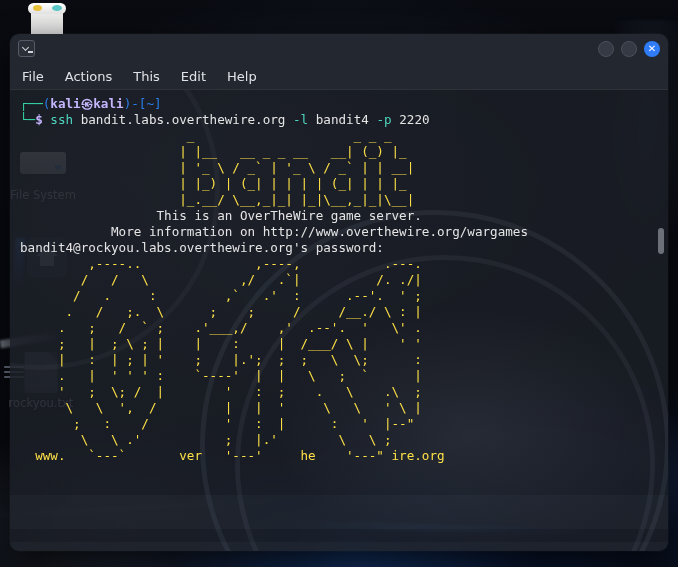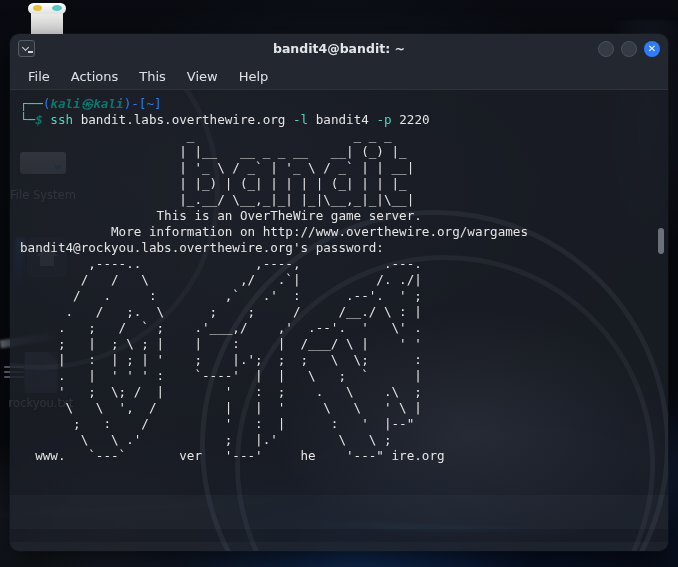--- a/index.html
+++ b/index.html
@@ -202,21 +202,21 @@
     line-height: 16px;
     text-align: center;
     font-family: "DejaVu Sans", sans-serif;
   }
 
   .menubar {
     height: 27px;
     background: #232830;
     display: flex;
     align-items: center;
-    padding-left: 18px;
+    padding-left: 12px;
     gap: 21px;
     border-bottom: 1px solid #2d323b;
   }
   .menubar .mi {
     color: #dfe2e7;
     font-size: 13px;
     font-family: "DejaVu Sans", sans-serif;
   }
 
   .term-body {
@@ -257,25 +257,25 @@
     padding: 6px 10px 0 10px;
     color: #d7dae0;
     font-family: "DejaVu Sans Mono", monospace;
     font-size: 12.6px;
     line-height: 16px;
     white-space: pre;
     z-index: 1;
   }
 
   .c-green  { color: #35d7a4; }
-  .c-blue   { color: #0f766e; font-weight: bold; font-style: italic; }
+  .c-blue   { color: #c4b5fd; font-weight: bold; }
   .c-blue-n { color: #2a7de8; }
   .c-teal   { color: #4fd6c0; text-align: center; }
   .c-white  { color: #e5e5e5; }
-  .c-art    { color: #e5e5e5; margin-top: 42px; }
+  .c-art    { color: #fde047; margin-top: 42px; }
 
   .scrollbar {
     position: absolute;
     right: 2px;
     top: 0;
     width: 10px;
     height: 100%;
     z-index: 3;
   }
   .scroll-thumb {
@@ -334,33 +334,32 @@
           <span></span>
         </span>
     </span>
     <span>rockyou.txt</span>
   </div>
 
   <div id="terminal-window">
 
     <div class="titlebar">
       <span class="term-icon"></span>
-      <span class="title-text">bandit4@bandit: ~</span>
       <span class="win-controls">
         <span class="wbtn min"></span>
         <span class="wbtn max"></span>
         <span class="wbtn close"></span>
       </span>
     </div>
 
     <div class="menubar">
       <span class="mi">File</span>
       <span class="mi">Actions</span>
       <span class="mi">This</span>
-      <span class="mi">View</span>
+      <span class="mi">Edit</span>
       <span class="mi">Help</span>
     </div>
 
     <div class="term-body">
       <div class="arc arc1"></div>
       <div class="arc arc2"></div>
       <div class="arc arc3"></div>
       <div class="band band1"></div>
       <div class="band band2"></div>
 

